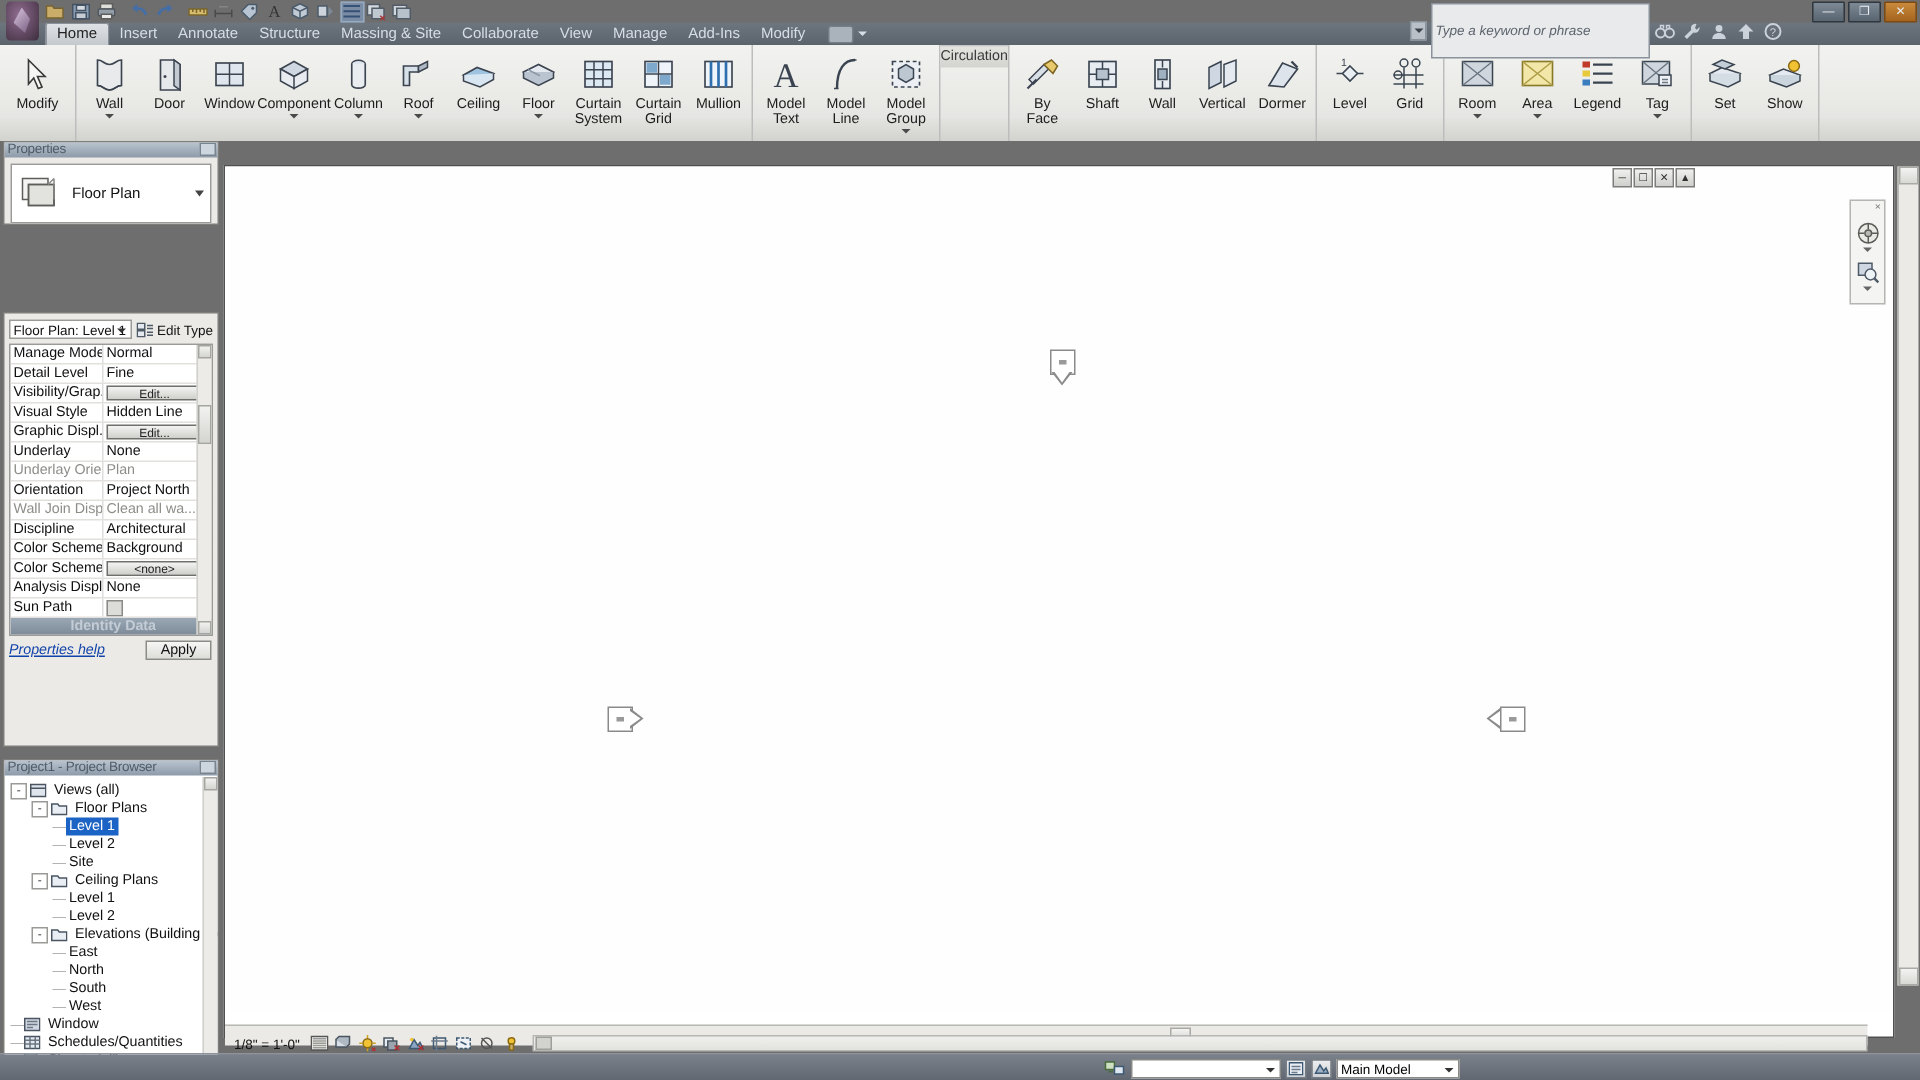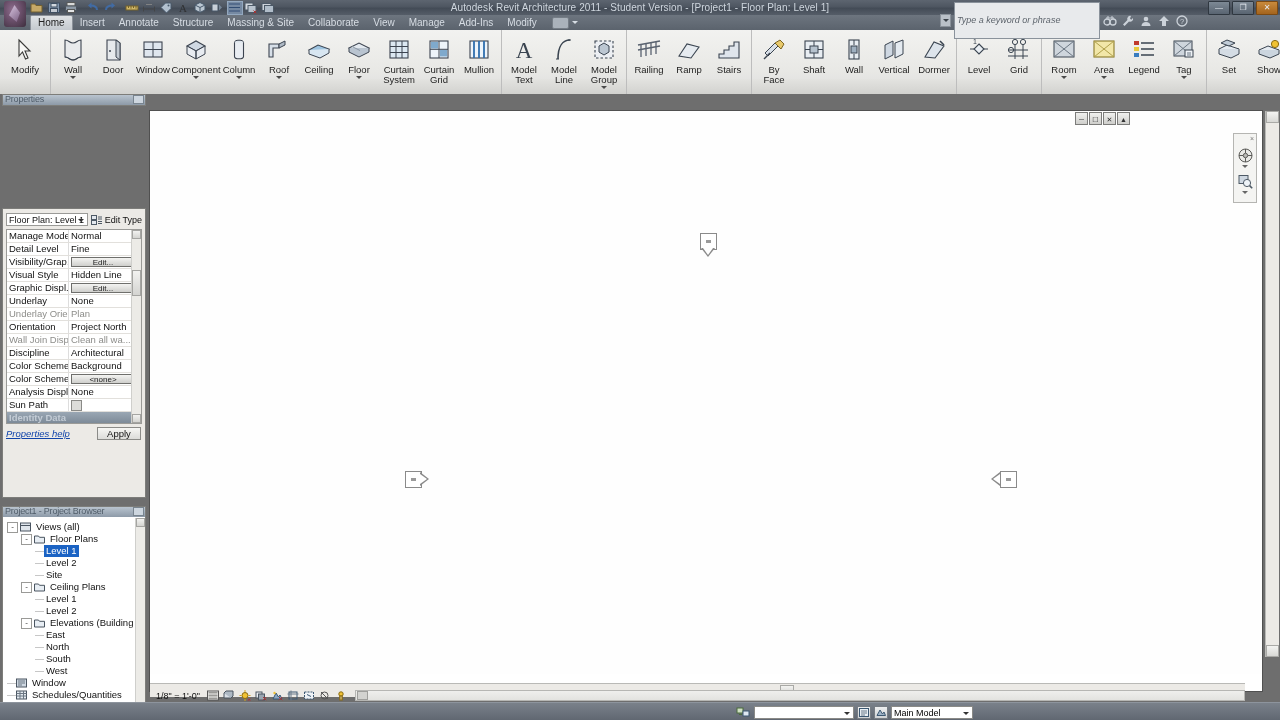--- a/index.html
+++ b/index.html
@@ -155,21 +155,21 @@
   .type-row .combo .car{position:absolute;right:3px;top:5px;width:0;height:0;
     border-left:3px solid transparent;border-right:3px solid transparent;border-top:3px solid #333;}
   .type-row .etbtn{display:flex;align-items:center;gap:2px;font-size:9px;color:#111;white-space:nowrap;}
   .grid{margin:3px 3px 0 3px;border:1px solid #9a9a97;background:#fff;height:195px;
     position:relative;overflow:hidden;box-sizing:border-box;}
   .grow{display:flex;height:12px;border-bottom:1px solid #e2e0dc;font-size:9.5px;line-height:12px;}
   .grow .k{width:62px;padding-left:2px;color:#111;border-right:1px solid #ddd;overflow:hidden;
     white-space:nowrap;box-sizing:border-box;}
   .grow .v{flex:1;padding-left:2px;color:#111;overflow:hidden;white-space:nowrap;}
   .grow.dim .k,.grow.dim .v{color:#8d8d8a;}
-  .grow.hdr{background:linear-gradient(to bottom,#9aa7b4,#7b8896);color:#fff;font-weight:bold;}
+  .grow.hdr{background:linear-gradient(to bottom,#9aa7b4,#7b8896);color:#fff;font-weight:bold;padding-left:38px;}
   .grow.hdr .k{width:auto;flex:1;border-right:none;color:#e8eef5;opacity:.6;}
   .grow.hdr .chev{width:12px;text-align:center;font-size:8px;color:#fff;}
   .editbtn{display:inline-block;width:64px;height:10px;line-height:9px;text-align:center;font-size:8px;
     background:linear-gradient(to bottom,#f4f4f2,#cfcfcc);border:1px solid #6f6f6c;color:#222;
     box-sizing:border-box;margin-top:1px;}
   .gsb{position:absolute;right:0;top:0;width:9px;height:100%;background:#ecebe7;border-left:1px solid #cfcfcc;}
   .gsb .a{width:9px;height:9px;background:linear-gradient(to bottom,#f2f2f0,#d4d4d1);
     border:1px solid #a5a5a2;box-sizing:border-box;position:relative;}
   .gsb .b{position:absolute;bottom:0;width:9px;height:9px;background:linear-gradient(to bottom,#f2f2f0,#d4d4d1);
     border:1px solid #a5a5a2;box-sizing:border-box;}
@@ -217,23 +217,20 @@
   .sb-combo .car{position:absolute;right:3px;top:5px;width:0;height:0;border-left:3px solid transparent;
     border-right:3px solid transparent;border-top:3px solid #333;}
   .sb-btn{width:14px;height:13px;background:linear-gradient(to bottom,#edeeef,#cfd2d5);
     border:1px solid #777d84;box-sizing:border-box;display:flex;align-items:center;justify-content:center;}
 </style>
 </head>
 <body>
 
 <div id="app">
 
-  <div class="titlebar">
-    <div class="title-text">Autodesk Revit Architecture 2011 - Student Version - [Project1 - Floor Plan: Level 1]</div>
-  </div>
 
   <div class="app-logo">
     <div class="bigq"></div>
   </div>
   <div class="qat-drop"></div>
 
   <div class="qat">
     <div class="qi" title="Open">
       <svg width="14" height="13" viewBox="0 0 14 13">
           <path d="M1 3h4l1 1.5h6V11H1z" fill="#dcb96a" stroke="#7a6328"></path>
@@ -548,47 +545,20 @@
               </svg>
             </div>
             <div class="lb">Model
 Group</div>
             <div class="dd"></div>
           </div>
         </div>
         <div class="ptitle"><span>Model</span></div>
       </div>
       <div class="panel">
-        <div class="row">
-          <div class="btn">
-            <div class="ic">
-              <svg width="26" height="26" viewBox="0 0 26 26">
-                <path d="M2 8l22-4M2 13l22-4" stroke="#5a6370" stroke-width="1.6"></path>
-                <path d="M5 8v12M10 7v12M15 6v12M20 5v12" stroke="#5a6370" stroke-width="1.3"></path>
-              </svg>
-            </div>
-            <div class="lb">Railing</div>
-          </div>
-          <div class="btn">
-            <div class="ic">
-              <svg width="26" height="26" viewBox="0 0 26 26">
-                <path d="M3 19l8-12 12 3-8 11z" fill="#e6ebf0" stroke="#3a4450" stroke-width="1.1"></path>
-              </svg>
-            </div>
-            <div class="lb">Ramp</div>
-          </div>
-          <div class="btn">
-            <div class="ic">
-              <svg width="26" height="26" viewBox="0 0 26 26">
-                <path d="M3 21v-4h5v-4h5V9h5V5h5v16z" fill="#dfe5ec" stroke="#3a4450" stroke-width="1.1"></path>
-              </svg>
-            </div>
-            <div class="lb">Stairs</div>
-          </div>
-        </div>
         <div class="ptitle"><span>Circulation</span></div>
       </div>
       <div class="panel">
         <div class="row">
           <div class="btn">
             <div class="ic">
               <svg width="26" height="26" viewBox="0 0 26 26">
                 <path d="M4 16l10-10 3 3-10 10z" fill="#d8dfe7" stroke="#3a4450"></path>
                 <path d="M14 6l5-3 4 4-3 5z" fill="#e8c96b" stroke="#7c6522"></path>
                 <path d="M3 22l6-6" stroke="#3a4450" stroke-width="1.4"></path>
@@ -798,20 +768,32 @@
     </div>
     <div class="hscroll">
       <div class="thumb"></div>
     </div>
 
     <div class="palette">
       <div class="pal-title">
         <div class="t">Properties</div>
         <div class="cbx"></div>
       </div>
+      <div class="type-sel">
+        <div class="thumb">
+          <svg width="28" height="26" viewBox="0 0 28 26">
+            <rect x="2" y="3" width="17" height="14" fill="#f4f4f2" stroke="#5d5d5a"></rect>
+            <rect x="6" y="7" width="17" height="14" fill="#e2e2df" stroke="#5d5d5a"></rect>
+            <path d="M6 7h17v14H6z" fill="none" stroke="#5d5d5a"></path>
+            <path d="M19 7l4-4M23 3v14" stroke="#8a8a87" fill="none"></path>
+          </svg>
+        </div>
+        <div class="nm">Floor Plan</div>
+        <div class="car"></div>
+      </div>
     </div>
 
     <div class="props">
       <div class="type-row">
         <div class="combo">
           <span>Floor Plan: Level 1</span>
           <div class="car"></div>
         </div>
         <div class="etbtn">
           <svg width="12" height="10" viewBox="0 0 12 10">

